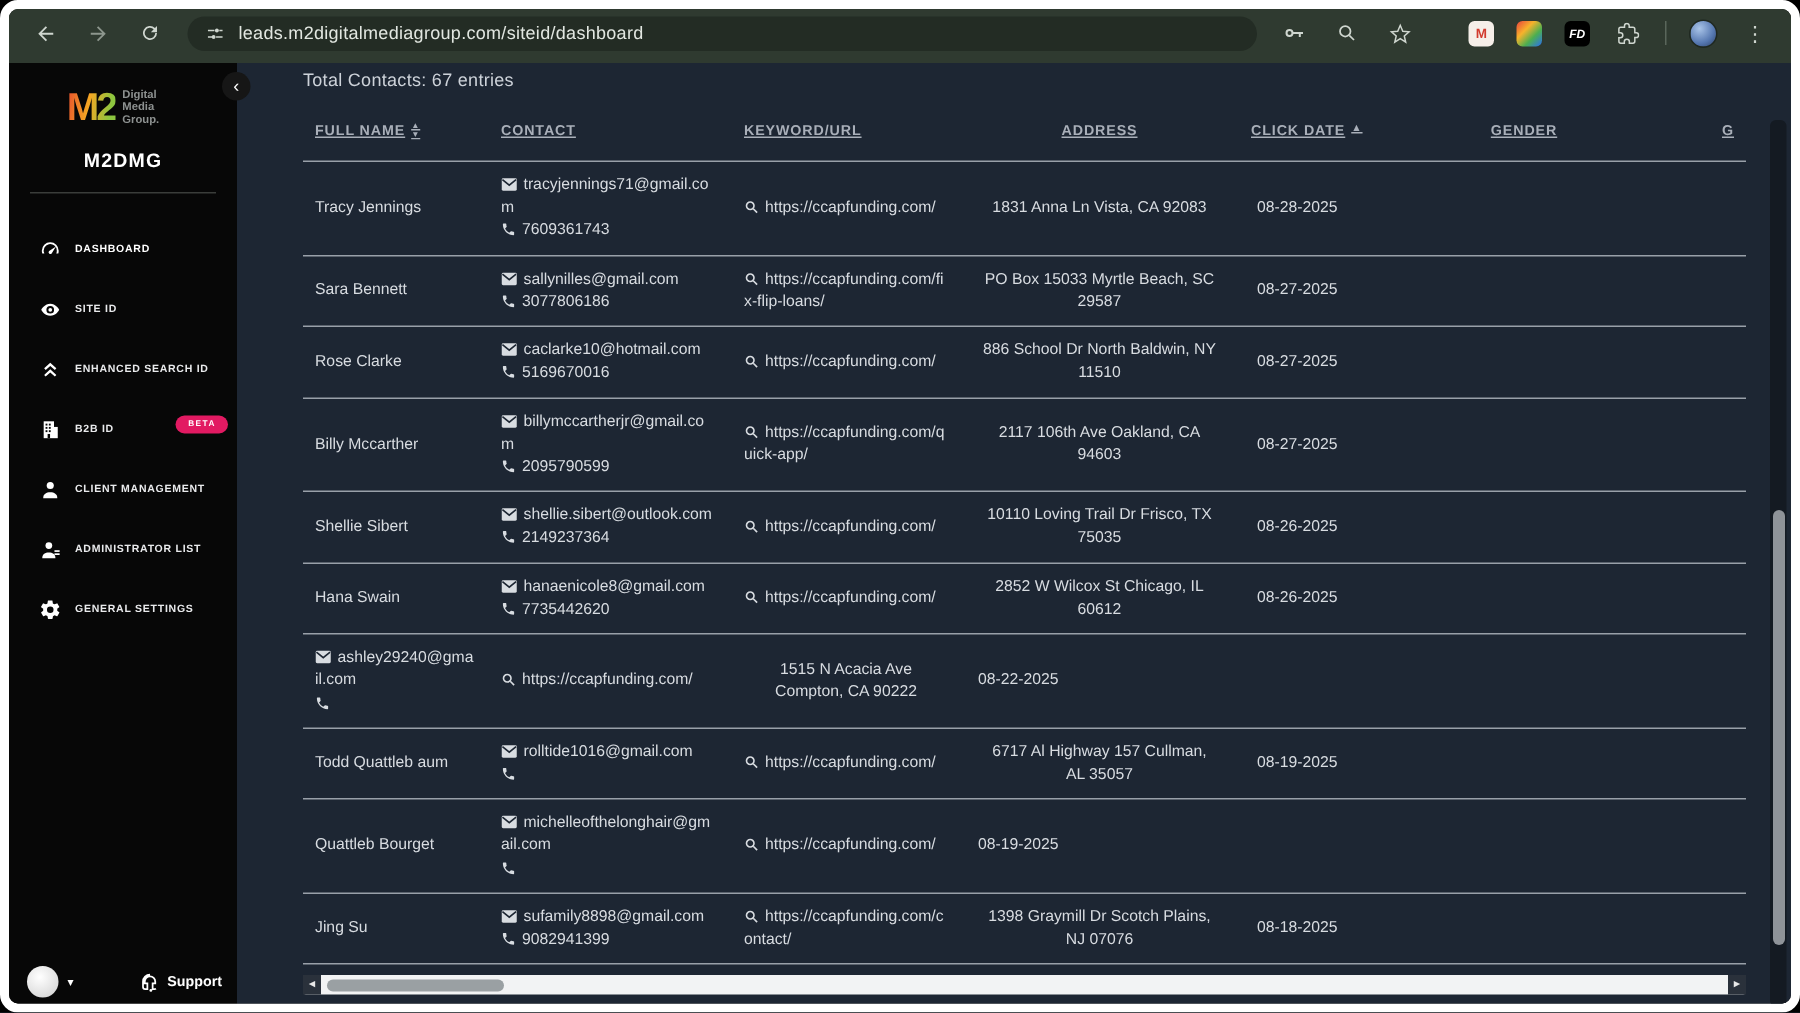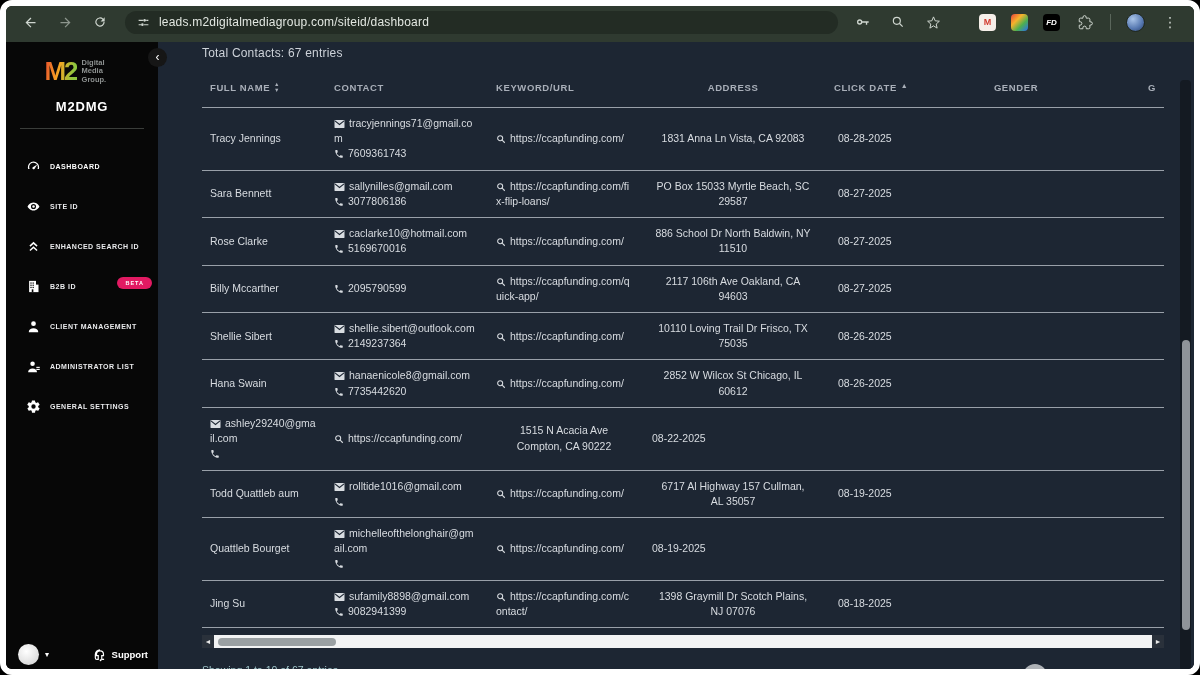--- a/index.html
+++ b/index.html
@@ -41,21 +41,21 @@
   .caret { color:#fff; font-size:8px; cursor:pointer; }
   .support { margin-left:auto; display:flex; align-items:center; gap:5px; cursor:pointer;text-decoration:underline; }
   .support-label { color:#fff; font-size:9.5px; font-weight:bold; }
 
   
   .main { flex:1; background:#1d2633; padding:4px 0 0 44px; overflow:hidden; position:relative; }
   .total { color:#cdd2d9; font-size:12px; letter-spacing:.2px; }
   .tablewrap { width:962px; margin-top:0; }
   .thead, .trow { display:grid; grid-template-columns:124px 162px 152px 186px 112px 156px 70px; }
   .thead { padding:22px 0 14px 0; border-bottom:1px solid #99a0a9; }
-  .th { color:#a9afb9; font-size:9.5px; font-weight:bold; letter-spacing:.6px; padding:0 8px; display:flex; gap:4px; white-space:nowrap; overflow:hidden; }
+  .th { color:#a9afb9; font-size:9.5px; font-weight:bold; letter-spacing:.6px; padding:0 8px; display:flex; gap:4px; white-space:nowrap; overflow:hidden;text-decoration:underline; }
   .th.center { justify-content:center; }
   .sort-glyph { font-size:7px; color:#a9afb9; line-height:1; }
   .sort-both { display:inline-flex; flex-direction:column; gap:0; font-size:5.5px; }
   .trow { border-bottom:1px solid #99a0a9; align-items:center; min-height:47px; }
   .cell { color:#d8dce1; font-size:10.5px; line-height:1.45; padding:8px 10px 8px 8px; }
   .c-name { padding-left:8px; }
   .c-contact .cline, .c-kw .cline { word-break:break-all; }
   .cicon { display:inline-block; vertical-align:-2px; margin-right:4px; }
   .c-addr { text-align:center; padding:8px 14px; }
   .c-date { padding-left:12px; white-space:nowrap; }
@@ -335,20 +335,24 @@
                     </svg></span>https://ccapfunding.com/</div>
               </div>
               <div class="cell c-addr">886 School Dr North Baldwin, NY 11510</div>
               <div class="cell c-date">08-27-2025</div>
               <div class="cell c-gender"></div>
               <div class="cell c-extra"></div>
             </div>
             <div class="trow">
               <div class="cell c-name">Billy Mccarther</div>
               <div class="cell c-contact">
+                <div class="cline"><span><svg class="cicon" width="11" height="10" viewBox="0 0 24 22">
+                      <rect x="1" y="2" width="22" height="18" rx="2" fill="#d8dce1"></rect>
+                      <path d="M2 4l10 8L22 4" fill="none" stroke="#1d2633" stroke-width="2.4"></path>
+                    </svg></span>billymccartherjr@gmail.com</div>
                 <div class="cline"><span><svg class="cicon" width="10" height="10" viewBox="0 0 24 24" fill="#d8dce1">
                       <path d="M6.62 10.79a15.05 15.05 0 006.59 6.59l2.2-2.2a1 1 0 011-.25c1.12.37 2.33.57 3.59.57a1 1 0 011 1V20a1 1 0 01-1 1C10.85 21 3 13.15 3 3.5a1 1 0 011-1h3.5a1 1 0 011 1c0 1.26.2 2.47.57 3.59a1 1 0 01-.25 1l-2.2 2.2z"></path>
                     </svg></span>2095790599</div>
               </div>
               <div class="cell c-kw">
                 <div class="cline"><span><svg class="cicon" width="10" height="10" viewBox="0 0 24 24">
                       <circle cx="10" cy="10" r="6" fill="none" stroke="#d8dce1" stroke-width="2.6"></circle>
                       <path d="M14.8 14.8L21 21" stroke="#d8dce1" stroke-width="2.6"></path>
                     </svg></span>https://ccapfunding.com/quick-app/</div>
               </div>

